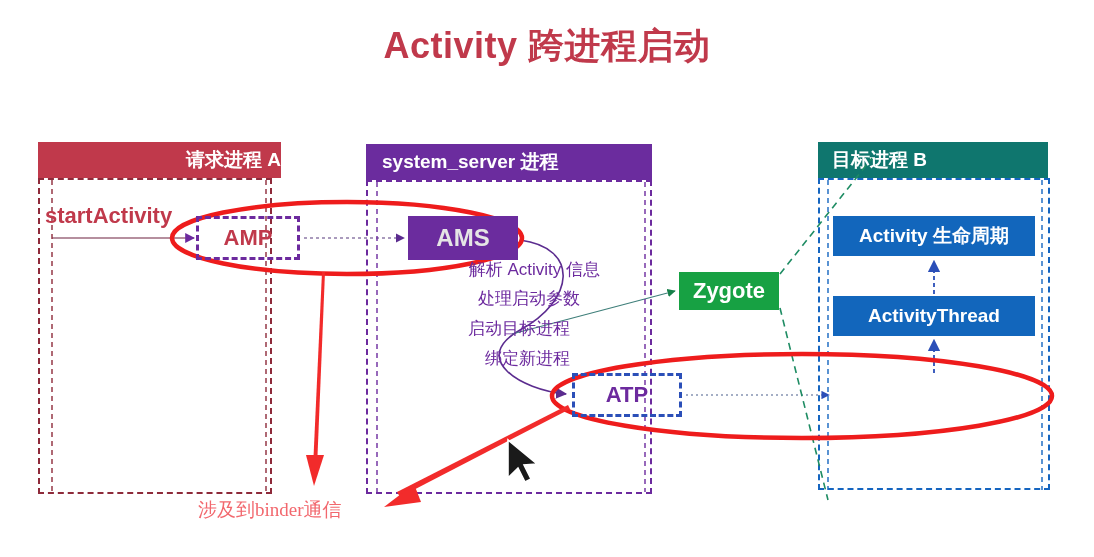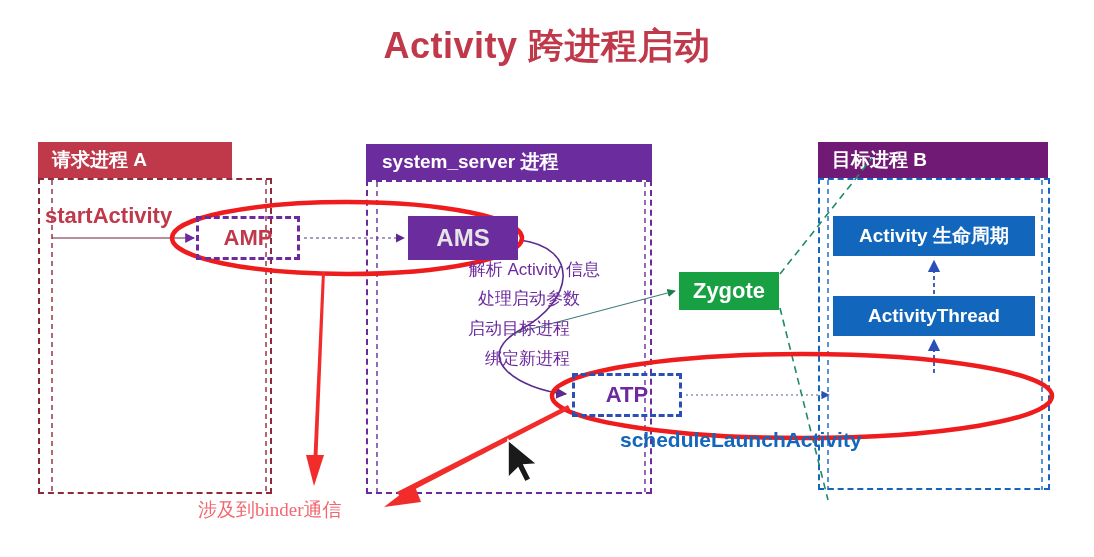--- a/index.html
+++ b/index.html
@@ -41,32 +41,32 @@
     color: #ffffff;
     font-weight: bold;
     font-size: 19px;
     display: flex;
     align-items: center;
     padding-left: 14px;
   }
 
   #lane-a-body   { left: 38px;  top: 178px; width: 234px; height: 316px;
                    border: 2px dashed #8E2A3A; }
-  #lane-a-header { left: 38px;  top: 142px; width: 194px; height: 36px;
-                   background: #C0394B; }
+  #lane-a-header { left: 38px;  top: 142px; width: 243px; height: 36px;
+                   background: #C0394B; justify-content: flex-end; }
 
   #lane-ss-body  { left: 366px; top: 180px; width: 286px; height: 314px;
                    border: 2px dashed #6C2A9E; }
   #lane-ss-header{ left: 366px; top: 144px; width: 286px; height: 36px;
                    background: #6B2C9E; padding-left: 16px; }
 
   #lane-b-body   { left: 818px; top: 178px; width: 232px; height: 312px;
                    border: 2px dashed #1565C0; }
   #lane-b-header { left: 818px; top: 142px; width: 230px; height: 36px;
-                   background: #701a75; }
+                   background: #0f766e; }
 
   
   .node {
     position: absolute;
     box-sizing: border-box;
     display: flex;
     align-items: center;
     justify-content: center;
     font-weight: bold;
     text-align: center;
@@ -240,21 +240,20 @@
     <span>Zygote</span>
   </div>
   <div class="node" id="node-activity-lifecycle">
     <span>Activity 生命周期</span>
   </div>
   <div class="node" id="node-activity-thread">
     <span>ActivityThread</span>
   </div>
 
   <div class="label" id="label-start-activity">startActivity</div>
-  <div class="label" id="label-schedule">scheduleLaunchActivity</div>
   <div class="label" id="label-binder">涉及到binder通信</div>
 
   <div class="step-note" id="note-0">解析 Activity 信息</div>
   <div class="step-note" id="note-1">处理启动参数</div>
   <div class="step-note" id="note-2">启动目标进程</div>
   <div class="step-note" id="note-3">绑定新进程</div>
 
 </div>
 
 </body></html>

